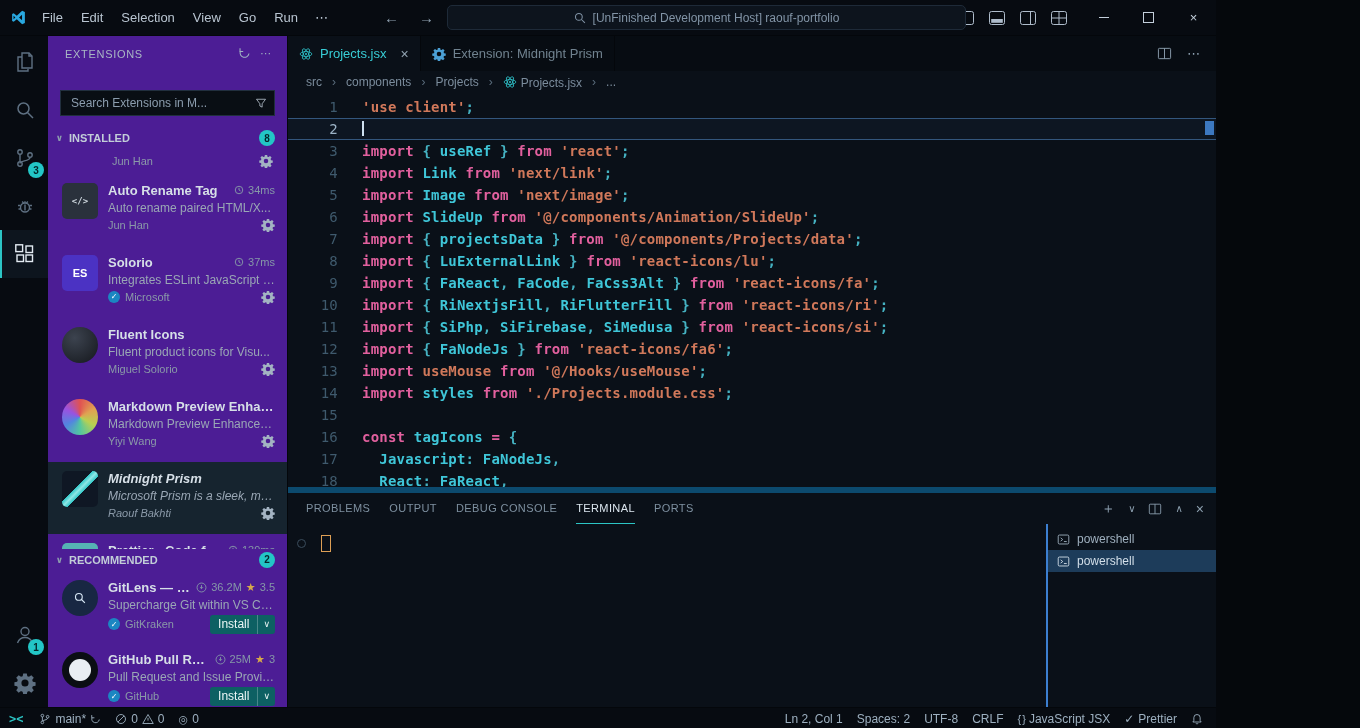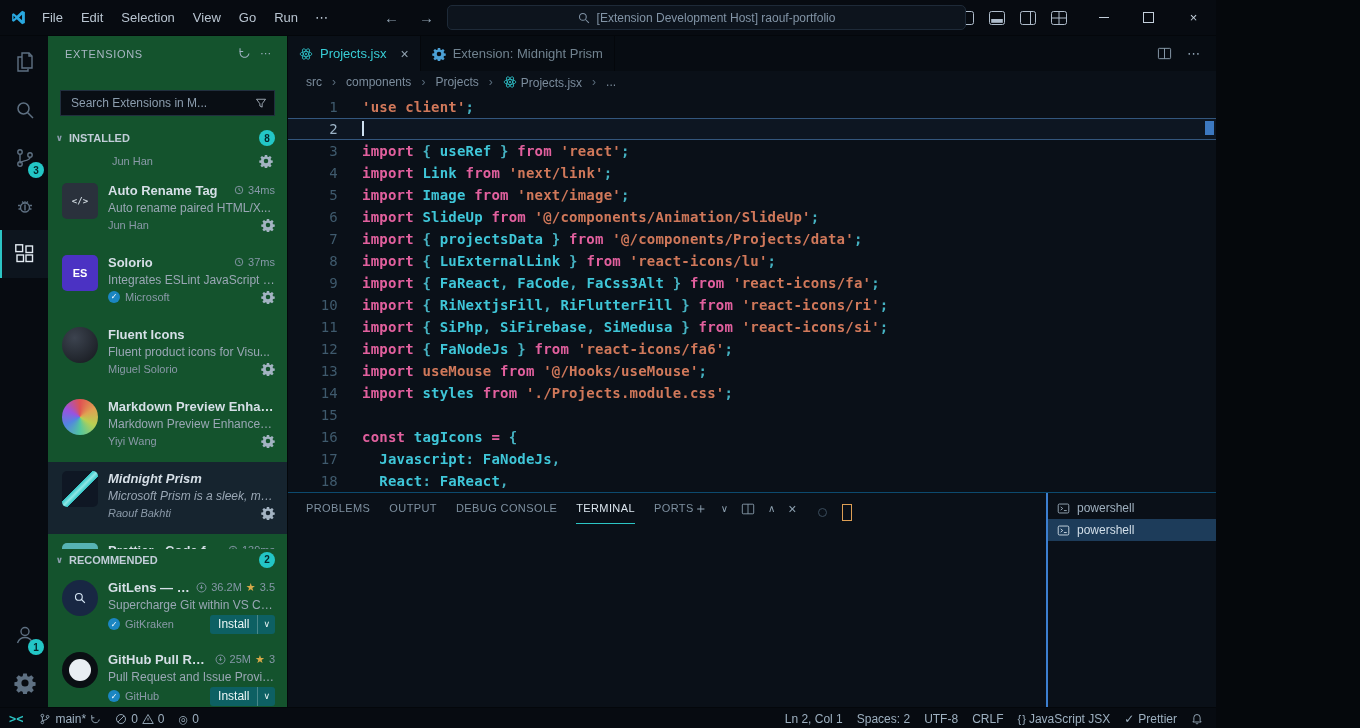--- a/index.html
+++ b/index.html
@@ -23,21 +23,21 @@
   
   .main{display:flex;height:671px;}
   .activitybar{width:48px;background:#070b11;display:flex;flex-direction:column;padding-top:2px;box-sizing:border-box;}
   .ab-item{position:relative;height:48px;display:flex;align-items:center;justify-content:center;color:#5e7082;border-left:2px solid transparent;}
   .ab-item.active{color:#e3ebf2;border-left-color:#2cc5c5;background:#0d151e;}
   .ab-bottom{margin-top:auto;}
   .badge{min-width:16px;height:16px;border-radius:9px;background:#23c6c6;color:#04262a;font-size:10px;font-weight:700;
          display:inline-flex;align-items:center;justify-content:center;padding:0 4px;box-sizing:border-box;}
   .ab-badge{position:absolute;right:4px;bottom:4px;}
   
-  .sidebar{width:239px;background:#14532d;border-right:1px solid #04070b;display:flex;flex-direction:column;overflow:hidden;}
+  .sidebar{width:239px;background:#4c1d95;border-right:1px solid #04070b;display:flex;flex-direction:column;overflow:hidden;}
   .sb-header{height:35px;flex-shrink:0;display:flex;align-items:center;padding:0 10px 0 17px;font-size:11px;letter-spacing:.7px;color:#a9b7c4;}
   .sb-header .spacer{flex:1;}
   .icon-btn{width:22px;height:22px;display:flex;align-items:center;justify-content:center;color:#9fb2c2;border-radius:4px;}
   .sb-search{margin:19px 12px 11px;height:24px;flex-shrink:0;background:#090e14;border:1px solid #212f3e;display:flex;align-items:center;padding:0 7px 0 8px;gap:6px;}
   .sb-search input{flex:1;background:transparent;border:0;outline:0;color:#8c9dae;font-size:12px;font-family:inherit;min-width:0;}
   .section-header{height:22px;flex-shrink:0;display:flex;align-items:center;gap:3px;padding:0 12px 0 5px;font-size:11px;font-weight:700;color:#c2cdd8;}
   .section-header .chev{color:#8c9dae;font-size:9px;width:13px;text-align:center;}
   .section-header .badge{margin-left:auto;}
   .ext-list{overflow:hidden;}
   .ext-partial{height:26px;display:flex;align-items:center;padding:0 14px 0 64px;font-size:11px;color:#8b9aa9;}
@@ -82,21 +82,21 @@
   .code-wrap{position:relative;flex:1;overflow:hidden;padding-top:3px;}
   .code-line{display:flex;height:22px;line-height:22px;font-family:"DejaVu Sans Mono",monospace;font-size:14px;font-weight:600;letter-spacing:.2px;white-space:pre;}
   .code-line .ln{width:50px;text-align:right;color:#3f5a6d;font-weight:500;flex-shrink:0;}
   .code-line .ct{margin-left:24px;}
   .code-line.current{background:rgba(56,110,170,.07);box-shadow:inset 0 1px 0 rgba(90,150,215,.5),inset 0 -1px 0 rgba(90,150,215,.5);}
   .code-line.current .ln{color:#9cb3c6;}
   .caret{display:inline-block;width:2px;height:15px;background:#cfe0ef;vertical-align:-2px;}
   .tok-k{color:#e2609e;}.tok-i{color:#3fc6d8;}.tok-s{color:#d0785a;}.tok-o{color:#d0785a;}.tok-p{color:#45b2c2;}.tok-d{color:#c6d2dd;}
   .overview-mark{position:absolute;right:2px;top:28px;width:9px;height:14px;background:#3c78c0;}
   
-  .panel{height:214px;flex-shrink:0;border-top:1px solid #0c4a6e;display:flex;flex-direction:row;}
+  .panel{height:214px;flex-shrink:0;border-top:6px solid #0c4a6e;display:flex;flex-direction:column;}
   .panel-header{height:31px;flex-shrink:0;display:flex;align-items:center;padding:0 12px 0 18px;}
   .panel-tabs{display:flex;gap:19px;height:100%;}
   .ptab{display:flex;align-items:center;font-size:11px;letter-spacing:.4px;color:#7e90a0;border-bottom:1px solid transparent;box-sizing:border-box;}
   .ptab.active{color:#dbe5ee;border-bottom-color:#2cc5c5;}
   .panel-actions{margin-left:auto;display:flex;align-items:center;gap:13px;color:#8da0b0;font-size:14px;}
   .panel-body{flex:1;display:flex;min-height:0;}
   .terminal{flex:1;padding:11px 0 0 9px;font-family:"DejaVu Sans Mono",monospace;font-size:13px;color:#ccd9e4;display:flex;align-items:flex-start;gap:8px;}
   .term-dot{width:7px;height:7px;border:1px solid #3a4c5c;border-radius:50%;margin-top:4px;flex-shrink:0;}
   .term-cursor{display:inline-block;width:8px;height:15px;border:1px solid #dd9f55;margin-left:7px;vertical-align:-3px;}
   .terminal-side{width:170px;flex-shrink:0;border-left:2px solid #3c7fd0;padding-top:4px;box-sizing:border-box;}
@@ -134,21 +134,21 @@
       <span>←</span>
       <span>→</span>
     </span>
     <div class="tb-search">
       <span>
         <svg width="12" height="12" viewBox="0 0 16 16" fill="none" stroke="currentColor" stroke-width="1.4">
             <circle cx="6.5" cy="6.5" r="4.5"></circle>
             <path d="M10 10l4.5 4.5"></path>
           </svg>
       </span>
-      <span>[Extension Development Host] raouf-portfolio</span>
+      <span>[UnFinished Development Host] raouf-portfolio</span>
     </div>
     <div class="tb-right">
       <span class="layout-icons">
         <span>
             <svg width="16" height="14" viewBox="0 0 16 14" fill="none" stroke="currentColor">
               <rect x="0.5" y="0.5" width="15" height="13" rx="2"></rect>
               <rect x="2.2" y="2.2" width="4.3" height="9.6" fill="currentColor" stroke="none"></rect>
             </svg>
           </span>
         <span>

